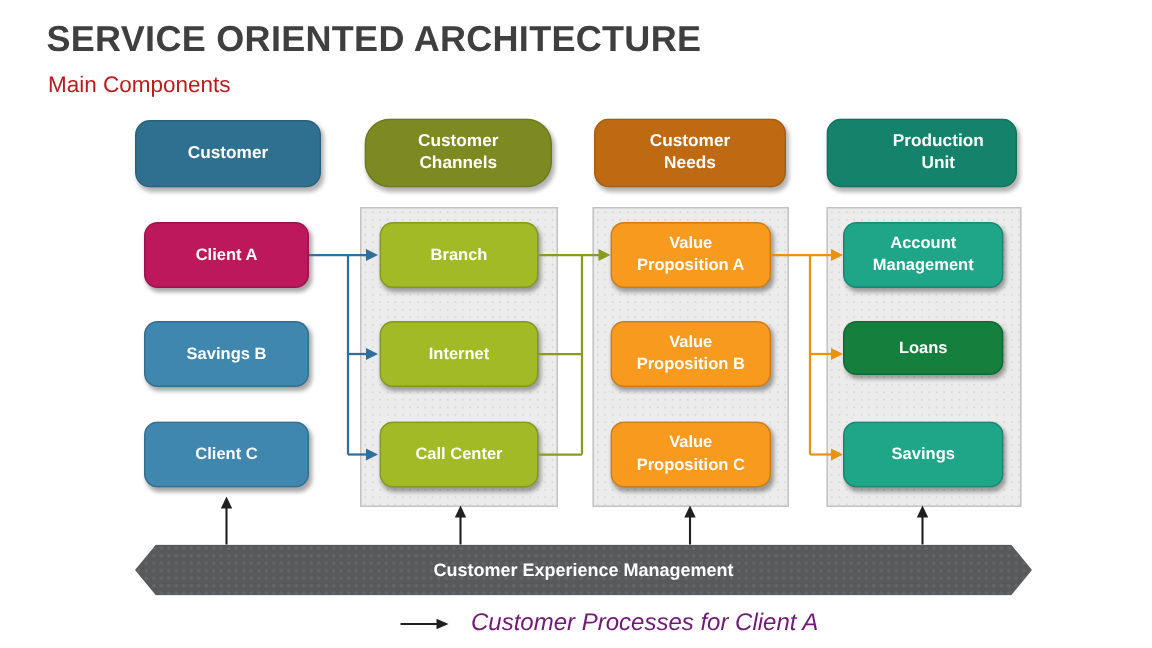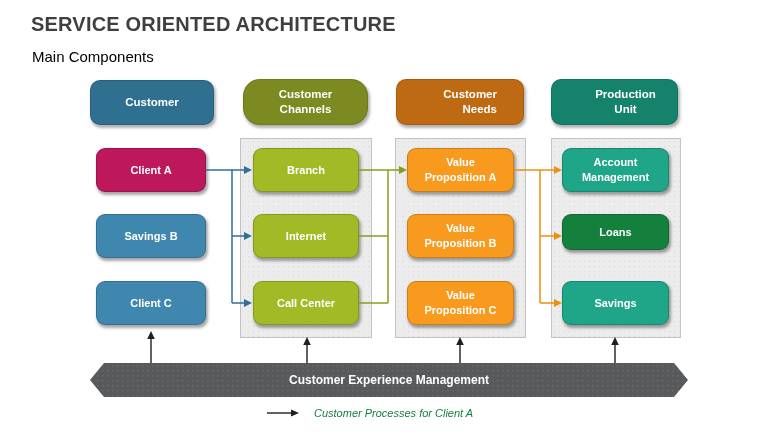--- a/index.html
+++ b/index.html
@@ -2,24 +2,24 @@
 <html><head>
 <meta charset="utf-8">
 <style>
   html,body{margin:0;padding:0;background:#ffffff;}
   #slide{
     position:relative;width:768px;height:432px;background:#ffffff;overflow:hidden;
     font-family:"Liberation Sans", sans-serif;
   }
   .abs{position:absolute;}
   #page-title{
-    left:31px;top:13px;font-size:20px;font-weight:bold;color:#3f3f3f;letter-spacing:.2px;
+    left:31px;top:13px;font-size:24px;font-weight:bold;color:#3f3f3f;letter-spacing:.2px;
   }
   #page-subtitle{
-    left:32px;top:48px;font-size:15px;color:#000000;
+    left:32px;top:48px;font-size:15px;color:#b91c1c;
   }
   .col-header{
     display:flex;align-items:center;justify-content:center;text-align:center;
     color:#ffffff;font-size:11.5px;font-weight:bold;line-height:1.3;
     border-radius:10px;padding:0 26px;box-sizing:border-box;
     box-shadow:1.5px 2.5px 3px rgba(0,0,0,.3);
     border:1px solid rgba(0,0,0,.12);
   }
   .panel{
     background-color:#ececec;
@@ -39,35 +39,35 @@
     clip-path:polygon(14px 0, calc(100% - 14px) 0, 100% 50%, calc(100% - 14px) 100%, 14px 100%, 0 50%);
     display:flex;align-items:center;justify-content:center;
     background-image:radial-gradient(rgba(255,255,255,.07) 1px, transparent 1px);
     background-size:5px 5px;
   }
   #banner span{color:#ffffff;font-size:12px;font-weight:bold;}
   #legend{
     left:266px;top:407px;display:flex;align-items:center;gap:14px;
   }
   #legend .legend-text{
-    font-size:11px;font-style:italic;color:#15803d;
+    font-size:16px;font-style:italic;color:#701a75;
   }
   #connectors{left:0;top:0;pointer-events:none;}
 </style>
 </head>
 <body>
 
 <div id="slide">
 
   <div id="page-title" class="abs">SERVICE ORIENTED ARCHITECTURE</div>
   <div id="page-subtitle" class="abs">Main Components</div>
 
   <div class="col-header abs" style="left: 90px; top: 80px; width: 124px; height: 45px; background-color: rgb(47, 111, 143);">Customer</div>
   <div class="col-header abs" style="left: 243px; top: 79px; width: 125px; height: 46px; background-color: rgb(124, 138, 33); border-radius: 17px;">Customer Channels</div>
-  <div class="col-header abs" style="left: 396px; top: 79px; width: 128px; height: 46px; background-color: rgb(190, 106, 18); text-align: right;">Customer Needs</div>
+  <div class="col-header abs" style="left: 396px; top: 79px; width: 128px; height: 46px; background-color: rgb(190, 106, 18);">Customer Needs</div>
   <div class="col-header abs" style="left: 551px; top: 79px; width: 127px; height: 46px; background-color: rgb(21, 130, 107); padding-left: 48px;">Production Unit</div>
 
   <div class="panel abs" style="left:240px;top:138px;width:130px;height:198px;"></div>
   <div class="panel abs" style="left:395px;top:138px;width:129px;height:198px;"></div>
   <div class="panel abs" style="left:551px;top:138px;width:128px;height:198px;"></div>
 
   <div class="node abs" style="left: 96px; top: 148px; width: 110px; height: 44px; background-color: #be185d;">Client A</div>
   <div class="node abs" style="left: 96px; top: 214px; width: 110px; height: 44px; background-color: rgb(63, 135, 174);">Savings B</div>
   <div class="node abs" style="left: 96px; top: 281px; width: 110px; height: 44px; background-color: rgb(63, 135, 174);">Client C</div>
 

